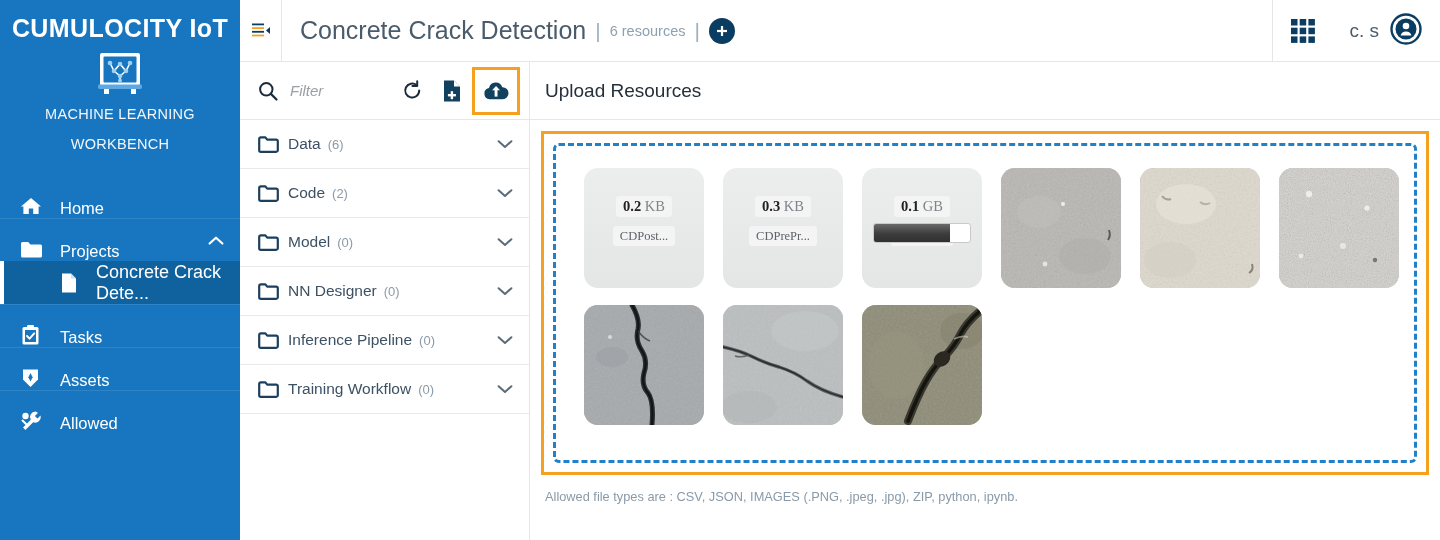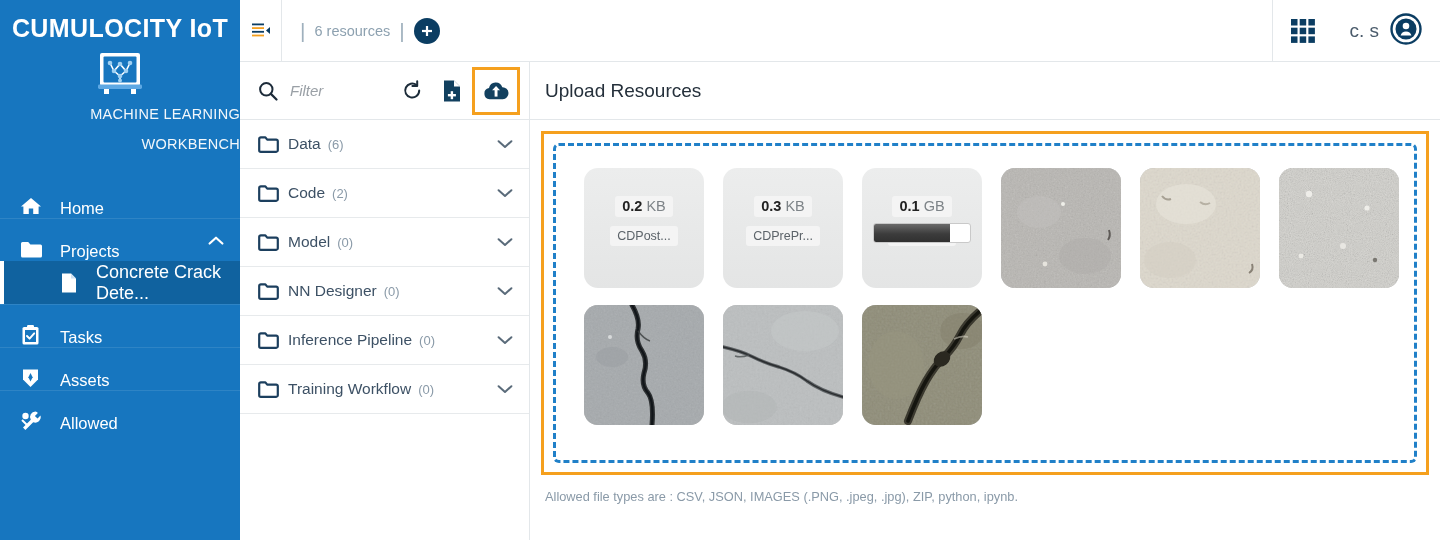--- a/index.html
+++ b/index.html
@@ -34,21 +34,21 @@
     padding: 14px 0 0 0;
     color: #ffffff;
     white-space: nowrap;
   }
   .brand-logo {
     display: flex;
     justify-content: center;
     margin-top: 8px;
   }
   .brand-sub {
-    text-align: right;
+    text-align: center;
     font-size: 14.5px;
     line-height: 25px;
     color: #f2f7fb;
     letter-spacing: 0.3px;
     margin-top: 5px;
     font-weight: normal;
   }
   .nav { margin-top: 18px; }
   .nav-item {
     display: flex;
@@ -298,20 +298,21 @@
     flex-wrap: wrap;
     gap: 17px 19px;
     width: 830px;
   }
   .tile {
     width: 120px; height: 120px;
     border-radius: 14px;
     overflow: hidden;
     position: relative;
     flex: 0 0 120px;
+    font-family: Liberation Serif, serif;
   }
   .tile.file {
     background: linear-gradient(180deg,#eceded 0%,#e4e5e5 100%);
     display: flex;
     flex-direction: column;
     align-items: center;
     padding-top: 28px;
   }
   .size-chip {
     background: #f4f4f4;
@@ -471,20 +472,21 @@
         <svg width="20" height="18" viewBox="0 0 20 18" aria-hidden="true">
           <rect x="1" y="1.5" width="12" height="1.8" fill="#0b3d62"></rect>
           <rect x="1" y="5.2" width="12" height="1.8" fill="#f5a01e"></rect>
           <rect x="1" y="8.9" width="12" height="1.8" fill="#0b3d62"></rect>
           <rect x="1" y="12.6" width="12" height="1.8" fill="#f5a01e"></rect>
           <path d="M19 5 L19 12 L15 8.5 Z" fill="#0b3d62"></path>
         </svg>
       </div>
 
       <div class="title-zone">
+        <span class="proj-title">Concrete Crack Detection</span>
         <span class="pipe">|</span>
         <span class="res-count">6 resources</span>
         <span class="pipe">|</span>
         <span class="add-btn">
           <svg width="16" height="16" viewBox="0 0 16 16" aria-hidden="true">
             <rect x="6.9" y="3" width="2.2" height="10" fill="#ffffff"></rect>
             <rect x="3" y="6.9" width="10" height="2.2" fill="#ffffff"></rect>
           </svg>
         </span>
       </div>

